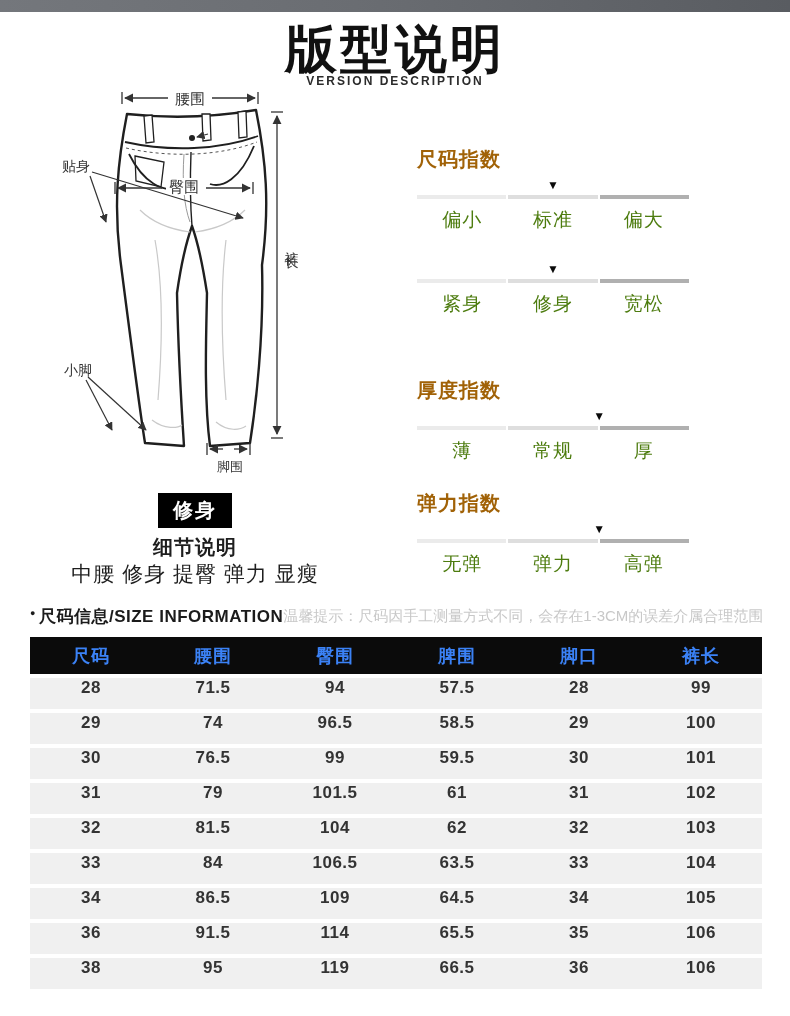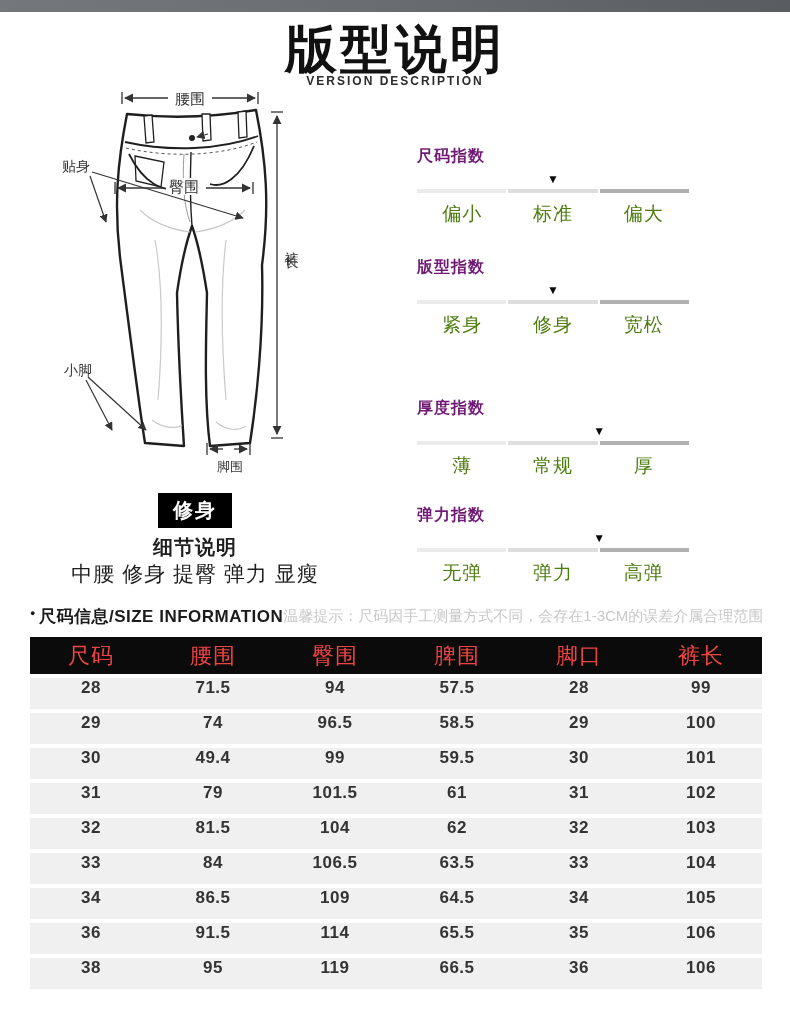--- a/index.html
+++ b/index.html
@@ -23,34 +23,34 @@
   .pants-svg{position:absolute;left:40px;top:2px;}
   .left-col{position:absolute;left:0;top:0;width:390px;text-align:center;}
   .fit-badge{position:absolute;left:0;right:0;top:405px;text-align:center;}
   .fit-badge span{display:inline-block;background:var(--badge-bg);color:#fff;font-size:20px;font-weight:700;padding:4px 15px;letter-spacing:2px;}
   .detail-title{position:absolute;left:0;right:0;top:446px;font-size:20px;font-weight:600;color:#1e1e1e;letter-spacing:1px;}
   .detail-tags{position:absolute;left:0;right:0;top:472px;font-size:21px;font-weight:500;color:#1e1e1e;letter-spacing:1px;}
   .indices{position:absolute;left:417px;top:58px;width:272px;}
   .index-section:nth-child(1){margin-bottom:30px;}
   .index-section:nth-child(2){margin-bottom:60px;}
   .index-section:nth-child(3){margin-bottom:26px;}
-  .index-title{font-size:16px;font-weight:800;color:#701a75;letter-spacing:1px;margin-bottom:6px;}
+  .index-title{font-size:20px;font-weight:800;color:#a16207;letter-spacing:1px;margin-bottom:6px;}
   .index-bar-wrap{position:relative;height:20px;}
   .index-arrow{position:absolute;top:-1px;transform:translateX(-50%);font-size:12px;color:#0a0a0a;line-height:14px;}
   .index-bar{position:absolute;bottom:0;left:0;right:0;height:4px;display:flex;}
   .index-bar .seg{flex:1;margin-right:2px;}
   .index-bar .seg:last-child{margin-right:0;}
   .index-labels{display:flex;margin-top:8px;}
   .index-labels span{flex:1;text-align:center;font-size:19px;color:#4d7c0f;letter-spacing:1px;}
   .size-info{display:flex;align-items:center;justify-content:space-between;padding:0 28px 0 30px;margin-top:12px;height:26px;}
   .size-info-heading{font-size:17px;font-weight:800;color:#1b1b1b;letter-spacing:.5px;white-space:nowrap;}
   .size-info-heading .bullet{font-size:9px;vertical-align:6px;margin-right:3px;}
   .size-tip{font-size:15px;color:var(--tip-color);white-space:nowrap;}
   .size-table{margin:8px 28px 0 30px;}
-  .t-header{display:flex;background:var(--header-bg);color:#ef4444;height:37px;align-items:center;font-weight:400;font-size:22px;letter-spacing:1px;}
+  .t-header{display:flex;background:var(--header-bg);color:#3b82f6;height:37px;align-items:center;font-weight:700;font-size:18px;letter-spacing:1px;}
   .t-header span{flex:1;text-align:center;}
   .t-row{display:flex;background:var(--row-bg);height:31px;align-items:flex-start;margin-top:4px;font-weight:700;font-size:17px;color:#333;}
   .t-row span{flex:1;text-align:center;letter-spacing:.5px;}
   svg text{fill:#333;font-family:"Liberation Sans","DejaVu Sans",sans-serif;}
 </style>
 </head>
 <body>
 
 <div class="page">
 
@@ -156,21 +156,20 @@
               <div class="seg" style="background: rgb(176, 176, 176);"></div>
             </div>
           </div>
           <div class="index-labels">
             <span>偏小</span>
             <span>标准</span>
             <span>偏大</span>
           </div>
         </div>
         <div class="index-section">
-          <div class="index-title">版型指数</div>
           <div class="index-bar-wrap">
             <div class="index-arrow" style="left: 50%; color: rgb(10, 10, 10);">▼</div>
             <div class="index-bar">
               <div class="seg" style="background: rgb(235, 235, 235);"></div>
               <div class="seg" style="background: rgb(222, 222, 222);"></div>
               <div class="seg" style="background: rgb(176, 176, 176);"></div>
             </div>
           </div>
           <div class="index-labels">
             <span>紧身</span>
@@ -239,21 +238,21 @@
         <div class="t-row">
           <span>29</span>
           <span>74</span>
           <span>96.5</span>
           <span>58.5</span>
           <span>29</span>
           <span>100</span>
         </div>
         <div class="t-row">
           <span>30</span>
-          <span>49.4</span>
+          <span>76.5</span>
           <span>99</span>
           <span>59.5</span>
           <span>30</span>
           <span>101</span>
         </div>
         <div class="t-row">
           <span>31</span>
           <span>79</span>
           <span>101.5</span>
           <span>61</span>

